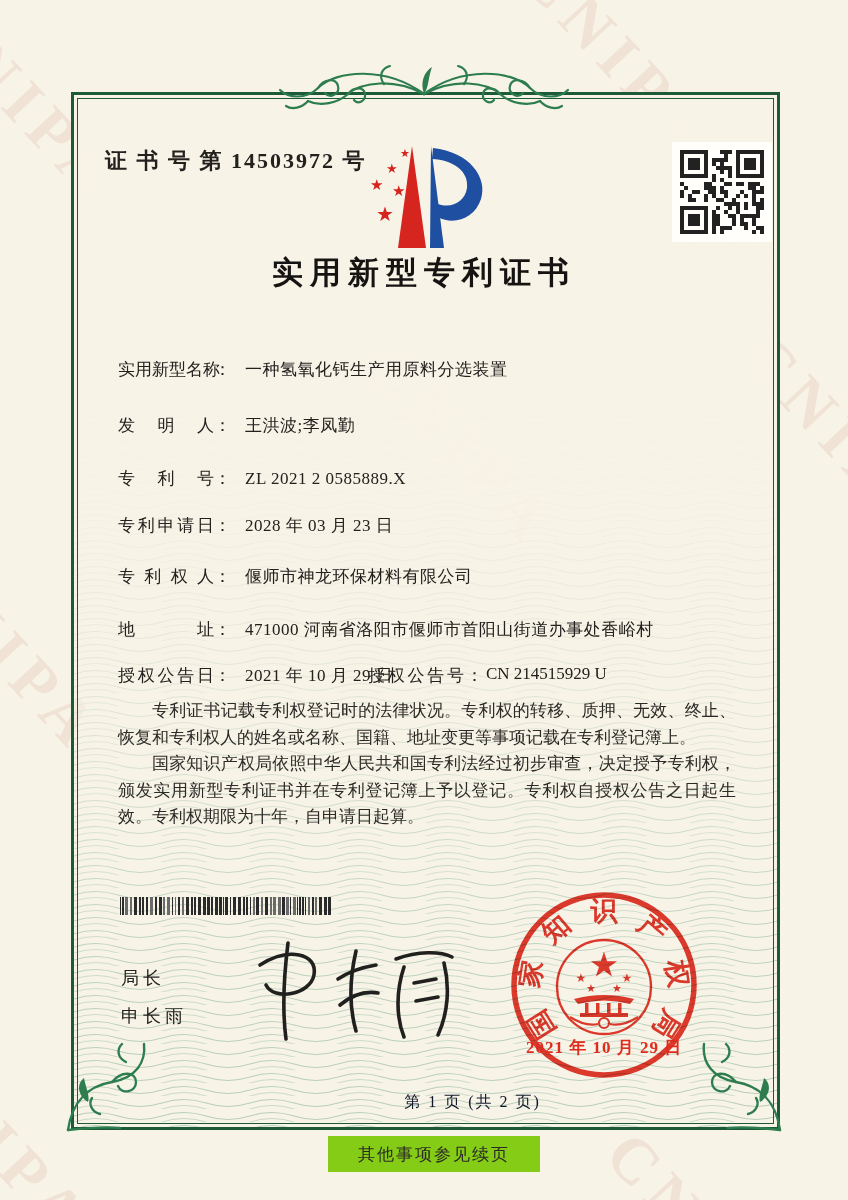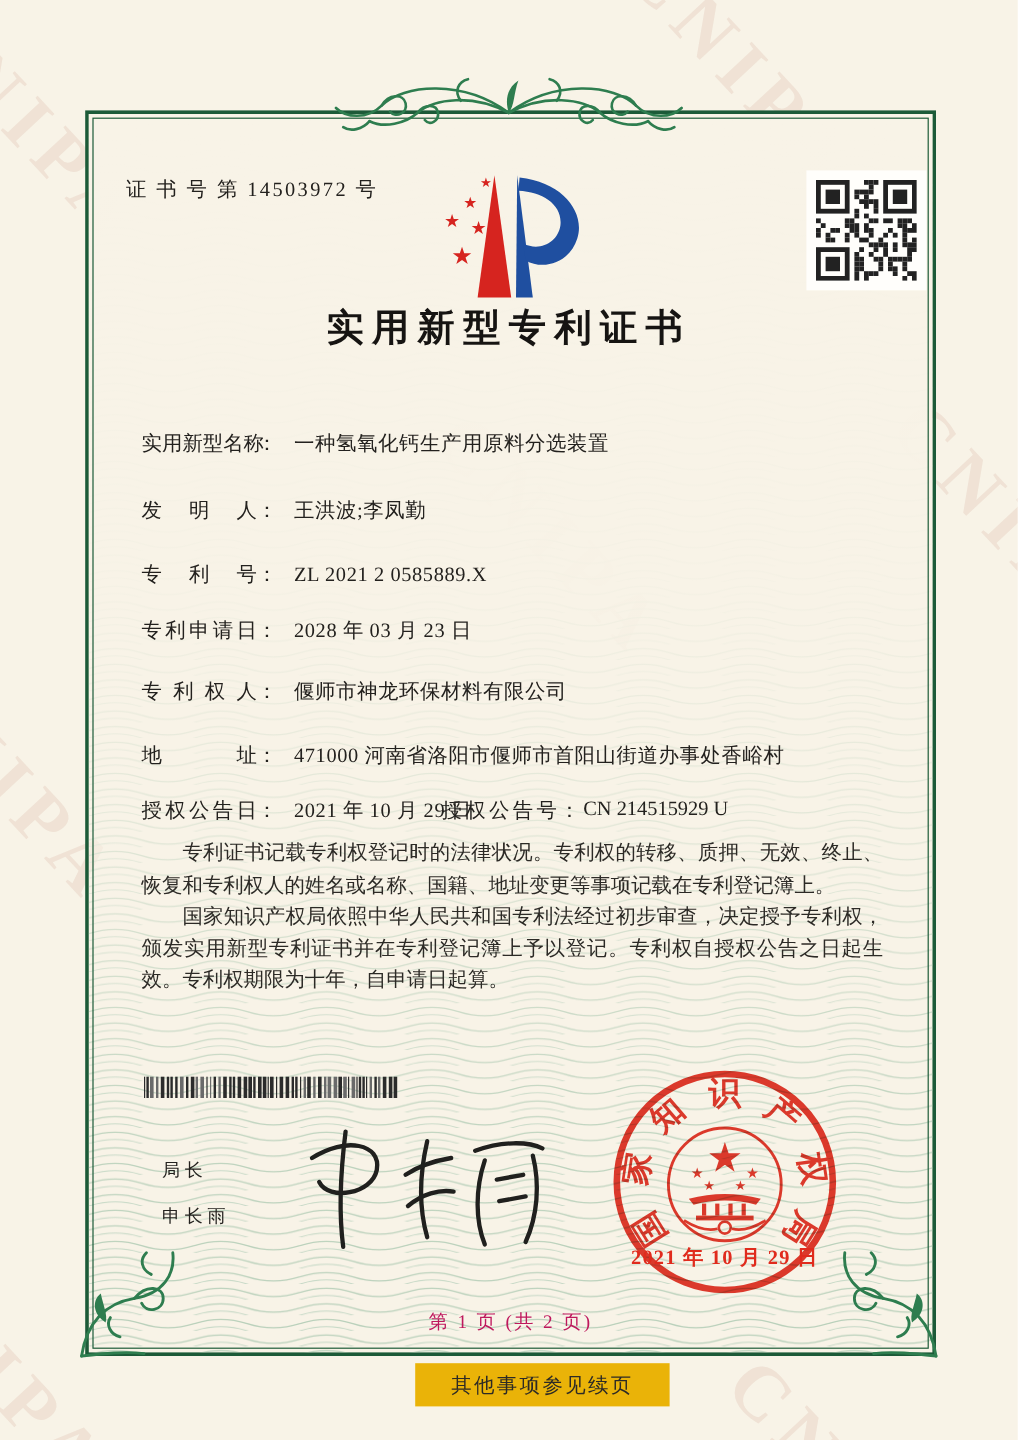--- a/index.html
+++ b/index.html
@@ -25,47 +25,47 @@
   .waves{position:absolute;left:0;top:0;width:100%;height:100%;}
   .wave-fade{
     position:absolute;left:0;top:0;width:100%;height:100%;
     background:linear-gradient(180deg,
       rgba(248,243,231,1) 0%,
       rgba(248,243,231,0.94) 38%,
       rgba(248,243,231,0.55) 62%,
       rgba(248,243,231,0.10) 82%,
       rgba(248,243,231,0) 100%);
   }
-  .cert-no{position:absolute;left:105px;top:146px;font-size:17px;letter-spacing:2px;}
+  .cert-no{position:absolute;left:105px;top:146px;font-size:22px;letter-spacing:2px;font-weight:bold;}
   .logo{position:absolute;left:348px;top:140px;width:150px;height:115px;}
   .logo-star{position:absolute;color:#d6241f;line-height:1;}
   .qr-wrap{position:absolute;left:672px;top:142px;width:100px;height:100px;background:#fffefb;
            display:flex;align-items:center;justify-content:center;}
   .title{
     position:absolute;left:0;top:252px;width:848px;text-align:center;
     font-size:31px;font-weight:bold;letter-spacing:7px;color:#161412;
   }
   .frow{position:absolute;left:118px;font-size:17px;white-space:nowrap;}
   .flabel{display:inline-block;width:96px;text-align:justify;text-align-last:justify;vertical-align:bottom;}
   .fcolon{display:inline-block;margin-right:14px;}
   .fvalue{letter-spacing:0.5px;margin-top:14px;}
   .flabel2{position:absolute;left:250px;display:inline-block;width:96px;text-align:justify;text-align-last:justify;}
   .fcolon2{position:absolute;left:348px;}
   .fvalue2{position:absolute;left:368px;}
   .paras{position:absolute;left:118px;top:698px;width:618px;font-size:17px;line-height:26.5px;color:#2c2a26;text-align:justify;}
   .paras p{margin:0;text-indent:2em;}
   .barcode{position:absolute;left:120px;top:897px;}
-  .sig-label{position:absolute;left:121px;font-size:15px;letter-spacing:4px;margin-left:14px;}
+  .sig-label{position:absolute;left:121px;font-size:18px;letter-spacing:4px;}
   .signature{position:absolute;left:238px;top:935px;}
   .seal{position:absolute;left:506px;top:887px;width:196px;height:196px;opacity:0.92;mix-blend-mode:multiply;}
   .seal-date{position:absolute;left:506px;top:1036px;width:196px;text-align:center;
              font-size:17px;font-weight:bold;color:#e02b1d;letter-spacing:1px;white-space:nowrap;}
-  .page-footer{position:absolute;left:71px;top:1092px;width:709px;text-align:center;font-size:16px;letter-spacing:2px;color:#be185d;}
+  .page-footer{position:absolute;left:71px;top:1092px;width:709px;text-align:center;font-size:16px;letter-spacing:2px;color:#0f172a;padding-left:47px;}
   .cont-box{
-    position:absolute;left:346px;top:1136px;width:212px;height:36px;background:#eab308;
+    position:absolute;left:328px;top:1136px;width:212px;height:36px;background:#84cc16;
     display:flex;align-items:center;justify-content:center;font-size:17px;letter-spacing:2px;color:#2c2a26;
   }
   .ornament{position:absolute;}
 </style>
 </head>
 <body>
 
 <span class="wm" style="left:-35px;top:-15px">CNIPA</span>
 <span class="wm" style="left:560px;top:-60px">CNIPA</span>
 <span class="wm" style="left:402px;top:330px">CNIPA</span>

